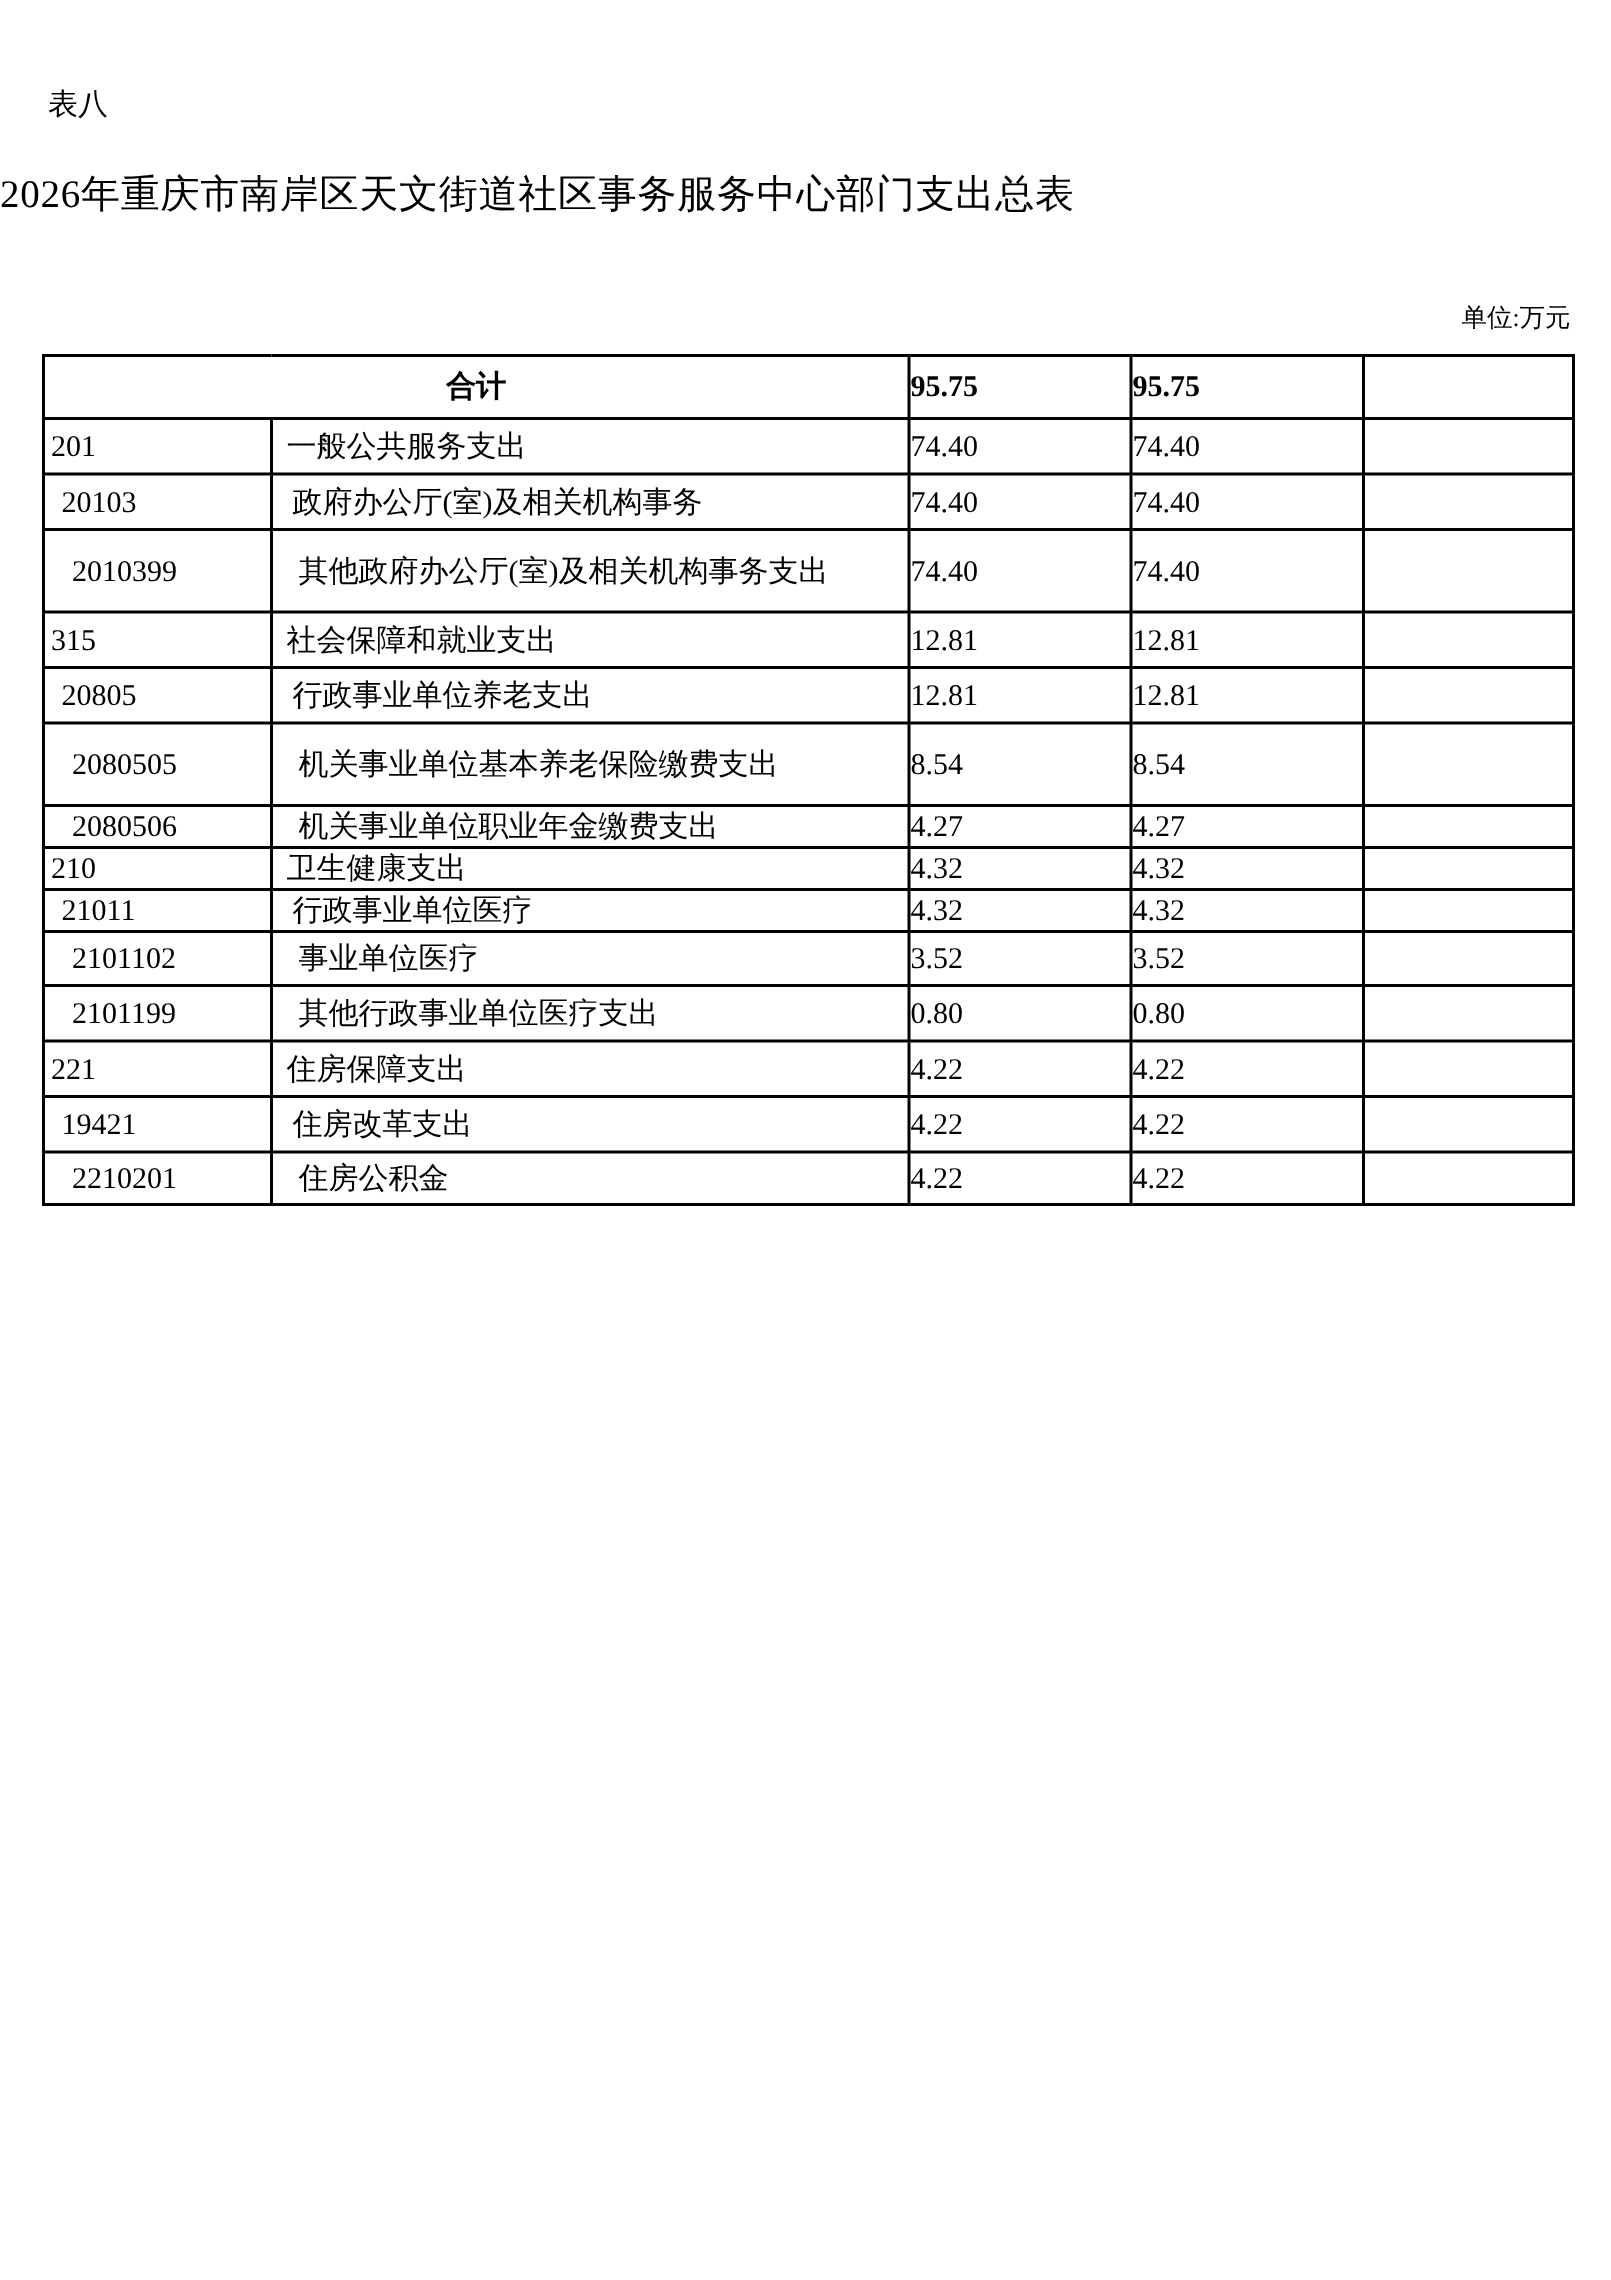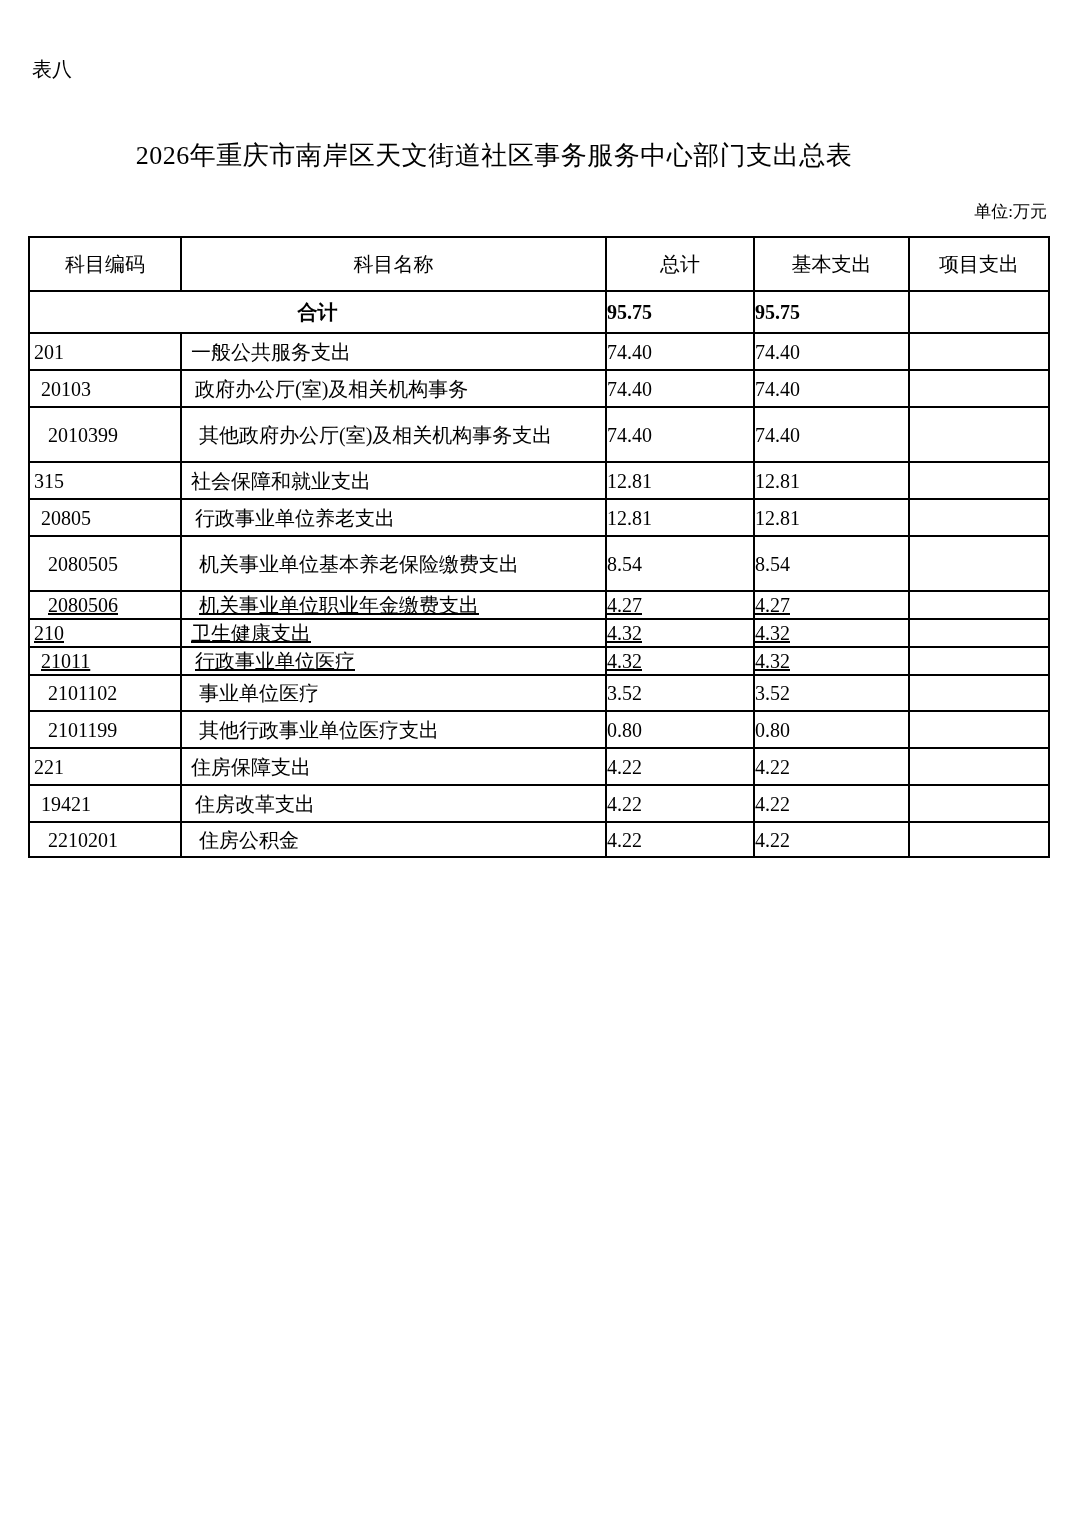--- a/index.html
+++ b/index.html
@@ -16,23 +16,23 @@
   }
   .corner-label {
     position: absolute;
     left: 32px;
     top: 56px;
     font-size: 20px;
   }
   .doc-title {
     position: absolute;
     left: 0;
-    top: 138px;
+    top: 112px;
     width: 988px;
-    text-align: center;
+    text-align: left;
     font-size: 26px;
     letter-spacing: 0.5px;
     white-space: nowrap;
   }
   .unit-label {
     position: absolute;
     right: 27px;
     top: 200px;
     font-size: 17px;
   }
@@ -60,21 +60,21 @@
   tr.lvl1 td.code { padding-left: 4px; }
   tr.lvl2 td.code { padding-left: 11px; }
   tr.lvl3 td.code { padding-left: 18px; }
   tr.lvl1 td.name { padding-left: 9px; }
   tr.lvl2 td.name { padding-left: 13px; }
   tr.lvl3 td.name { padding-left: 17px; }
   tr.total-row td { font-weight: bold; }
   td.total-label { text-align: center; }
   .h54 { height: 54px; }
   .h42 { height: 42px; margin-top: 24px; }
-  .h38 { height: 24px; text-decoration: underline; }
+  .h38 { height: 24px; }
   .h37 { height: 37px; }
   .h36 { height: 36px; }
   .h35 { height: 35px; }
   .h55 { height: 55px; }
 </style>
 </head>
 <body>
 
 <div class="corner-label">表八</div>
 
@@ -84,27 +84,20 @@
 
 <table class="budget">
   <colgroup>
     <col style="width:152px">
     <col style="width:425px">
     <col style="width:148px">
     <col style="width:155px">
     <col style="width:140px">
   </colgroup>
   <tbody>
-    <tr class="h54">
-      <th class="hdr">科目编码</th>
-      <th class="hdr">科目名称</th>
-      <th class="hdr">总计</th>
-      <th class="hdr">基本支出</th>
-      <th class="hdr">项目支出</th>
-    </tr>
     <tr class="total-row h42">
       <td class="total-label" colspan="2">合计</td>
       <td class="num">95.75</td>
       <td class="num">95.75</td>
       <td class="num"></td>
     </tr>
 
     <tr class="lvl1 h37">
       <td class="code">201</td>
       <td class="name">一般公共服务支出</td>

